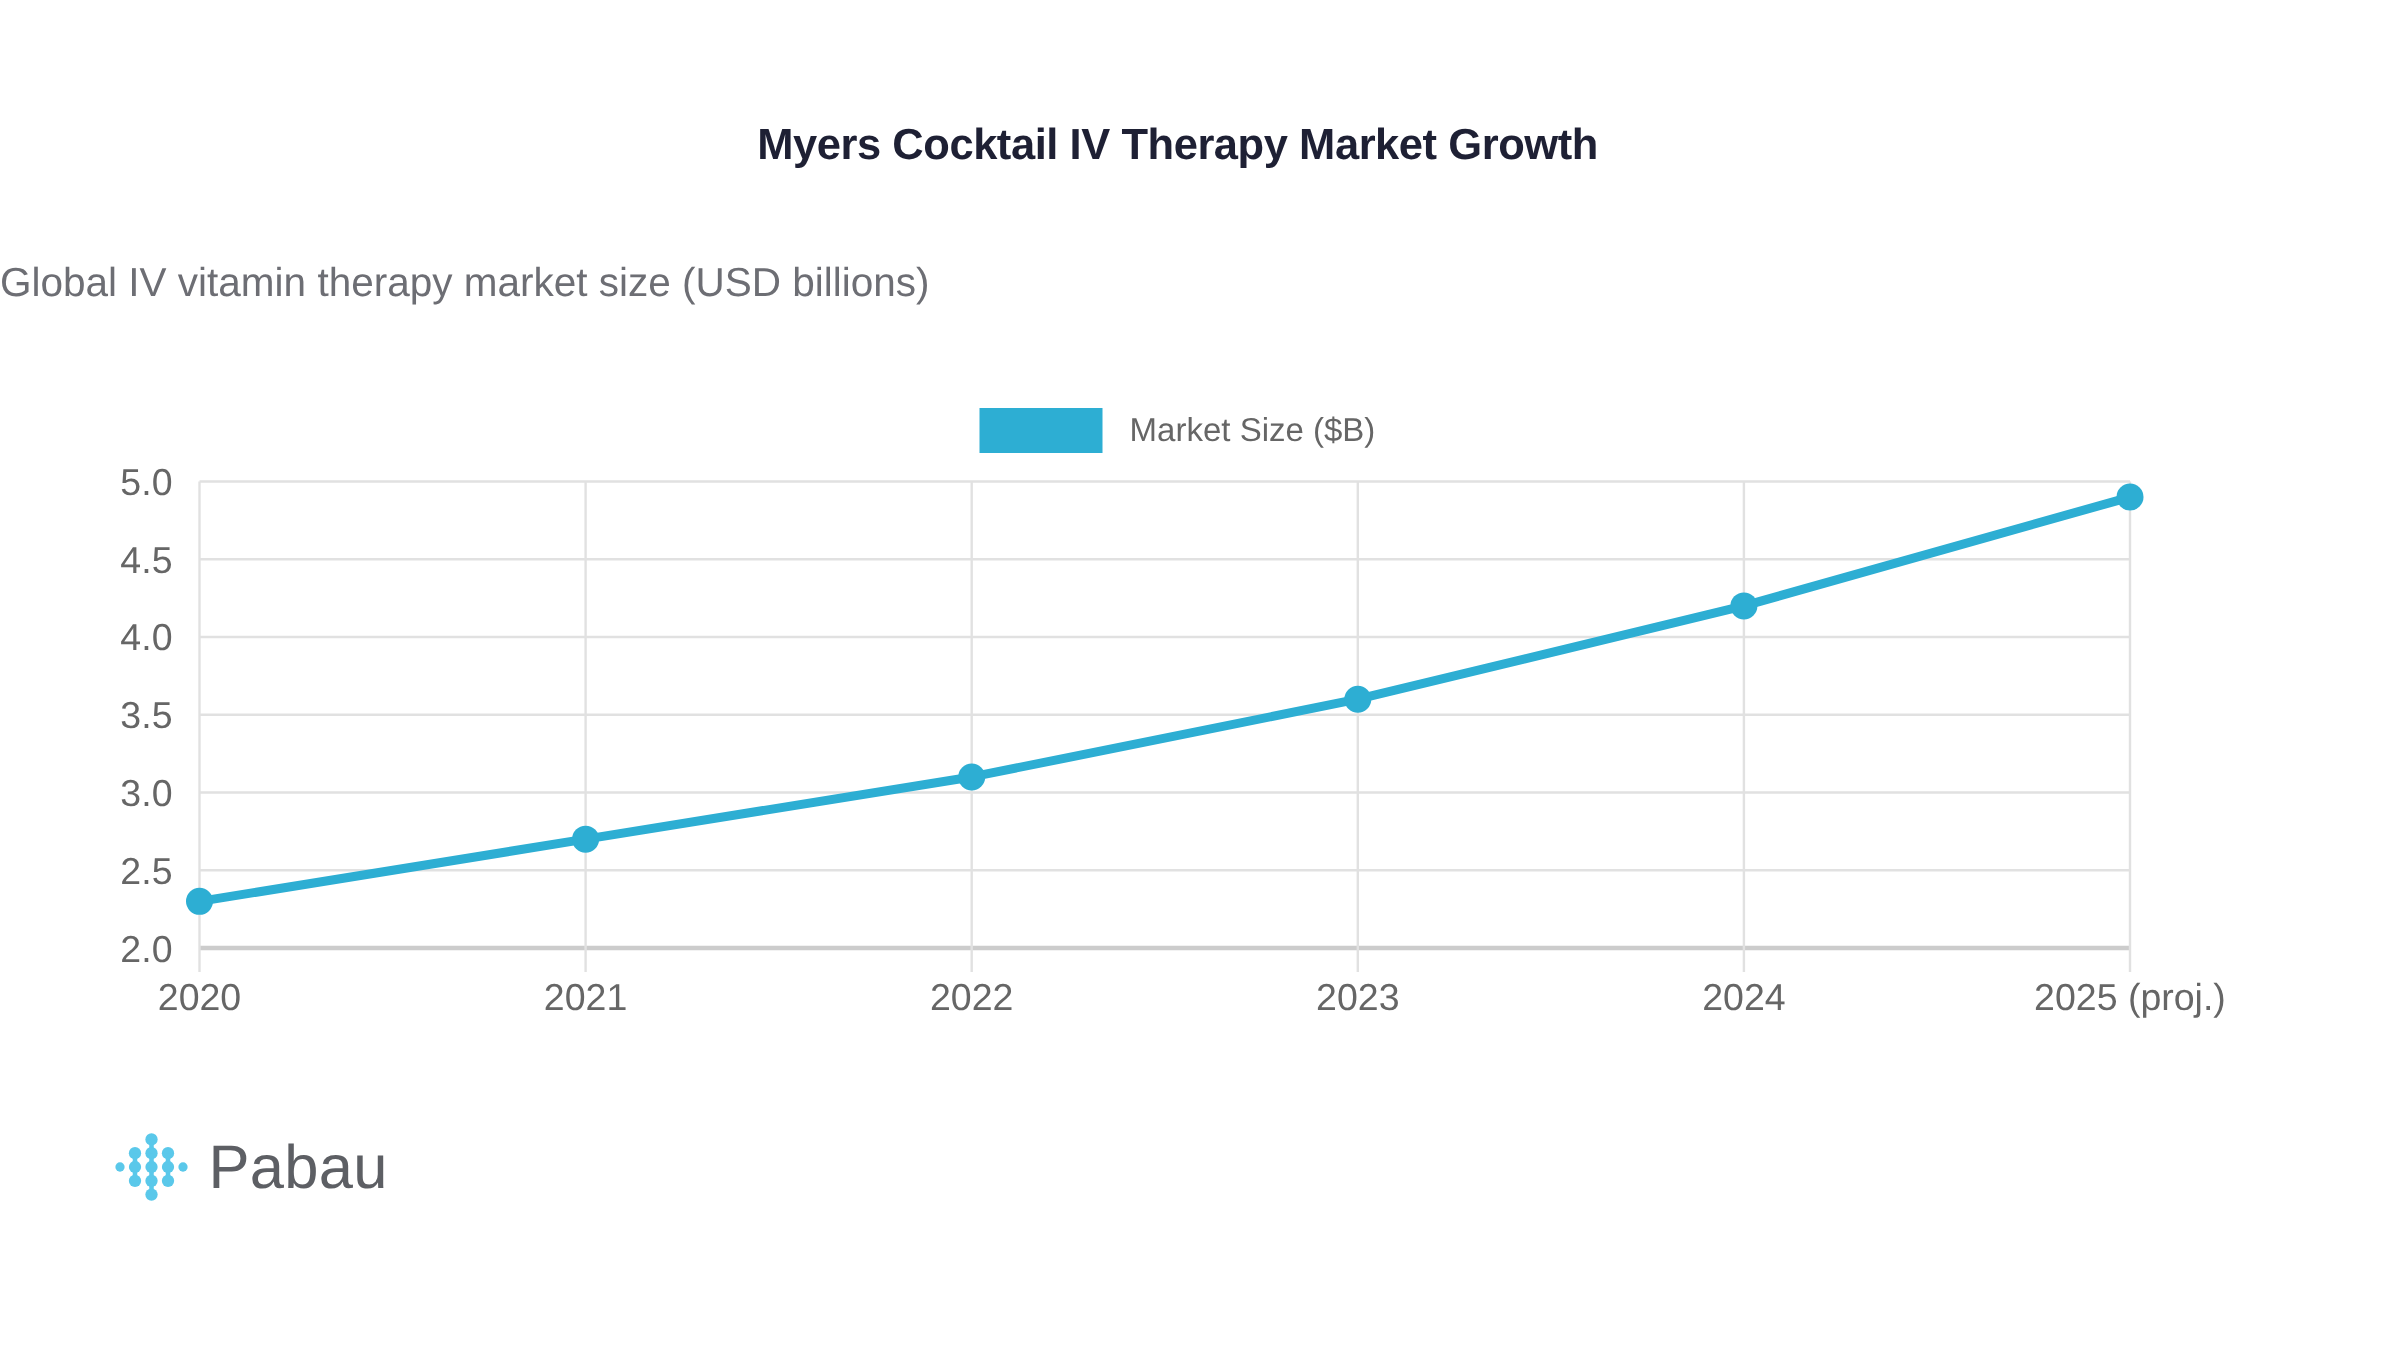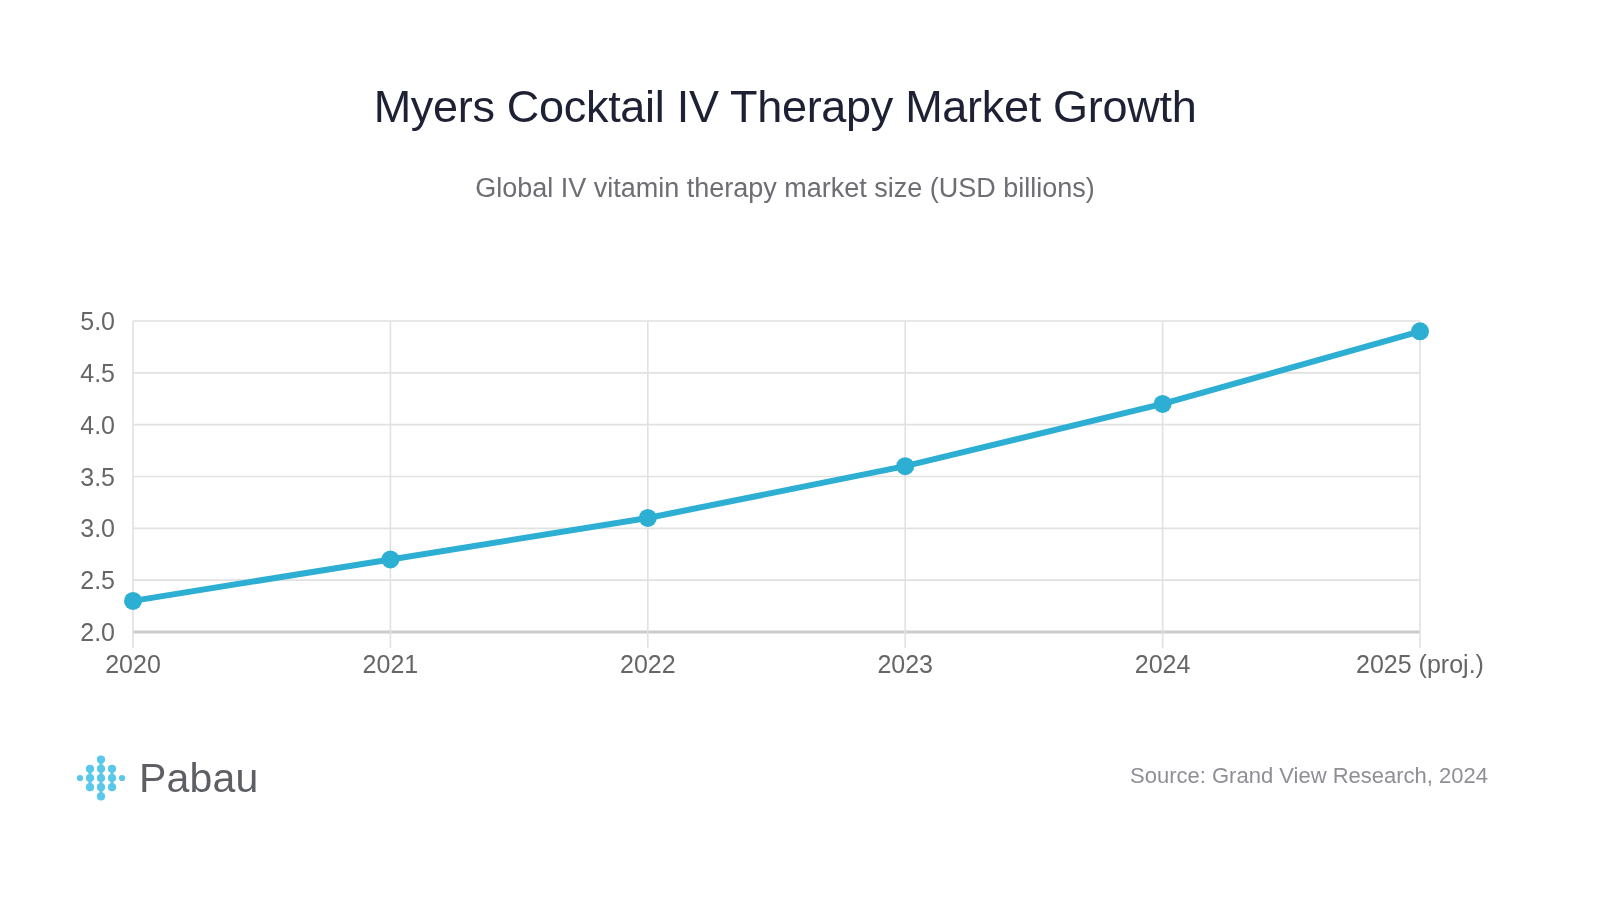--- a/index.html
+++ b/index.html
@@ -23,32 +23,32 @@
     box-sizing: border-box;
   }
 
   
   .chart-title {
     position: absolute;
     left: 0;
     top: 82px;
     width: 1570px;
     text-align: center;
-    font-size: 45px;
-    font-weight: normal;
+    font-size: 29px;
+    font-weight: bold;
     color: #1e2034;
     letter-spacing: -0.3px;
     line-height: 1.1;
   }
   .chart-subtitle {
     position: absolute;
     left: 0;
     top: 172px;
     width: 1570px;
-    text-align: center;
+    text-align: left;
     font-size: 27px;
     font-weight: normal;
     color: #6d6e74;
     line-height: 1.2;
   }
 
   
   .legend {
     position: absolute;
     left: 0;
@@ -128,20 +128,26 @@
 </style>
 </head>
 <body>
 
 <div class="card">
 
   <div class="chart-title">Myers Cocktail IV Therapy Market Growth</div>
 
   <div class="chart-subtitle">Global IV vitamin therapy market size (USD billions)</div>
 
+  <div class="legend">
+    <div class="legend-item">
+      <span class="legend-swatch"></span>
+      <span class="legend-label">Market Size ($B)</span>
+    </div>
+  </div>
 
   <div class="plot-wrap">
     <svg class="plot-svg" width="1600" height="900">
       <g id="gridlines">
           <line x1="133" x2="1420" y1="632" y2="632" stroke="#cccccc" stroke-width="3"></line>
           <line x1="133" x2="1420" y1="580.1666666666666" y2="580.1666666666666" stroke="#e1e1e1" stroke-width="1.6"></line>
           <line x1="133" x2="1420" y1="528.3333333333334" y2="528.3333333333334" stroke="#e1e1e1" stroke-width="1.6"></line>
           <line x1="133" x2="1420" y1="476.5" y2="476.5" stroke="#e1e1e1" stroke-width="1.6"></line>
           <line x1="133" x2="1420" y1="424.6666666666667" y2="424.6666666666667" stroke="#e1e1e1" stroke-width="1.6"></line>
           <line x1="133" x2="1420" y1="372.8333333333333" y2="372.8333333333333" stroke="#e1e1e1" stroke-width="1.6"></line>
@@ -206,15 +212,14 @@
           <rect x="35.5" y="16.8" width="3" height="9.2"></rect>
           <circle cx="37" cy="26" r="4.1"></circle>
           <rect x="35.5" y="26" width="3" height="9.2"></rect>
           <circle cx="37" cy="35.2" r="4.1"></circle>
           <circle cx="47" cy="26" r="3.1"></circle>
         </g>
     </svg>
     <span class="logo-word">Pabau</span>
   </div>
 
-  <div class="footer-source">Source: Grand View Research, 2024</div>
 
 </div>
 
 </body></html>

